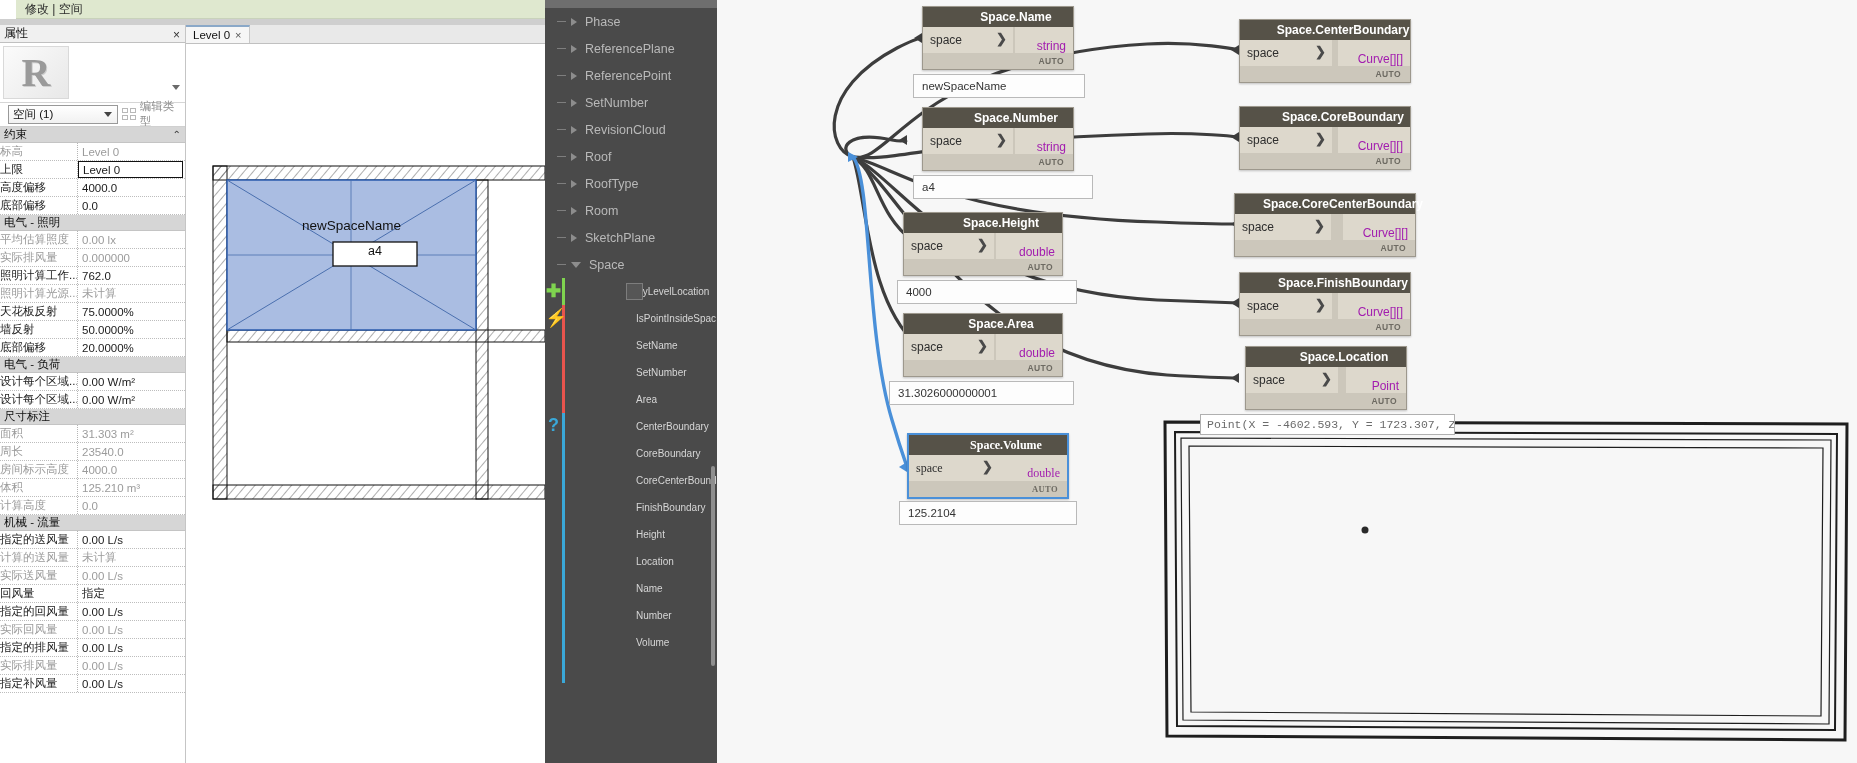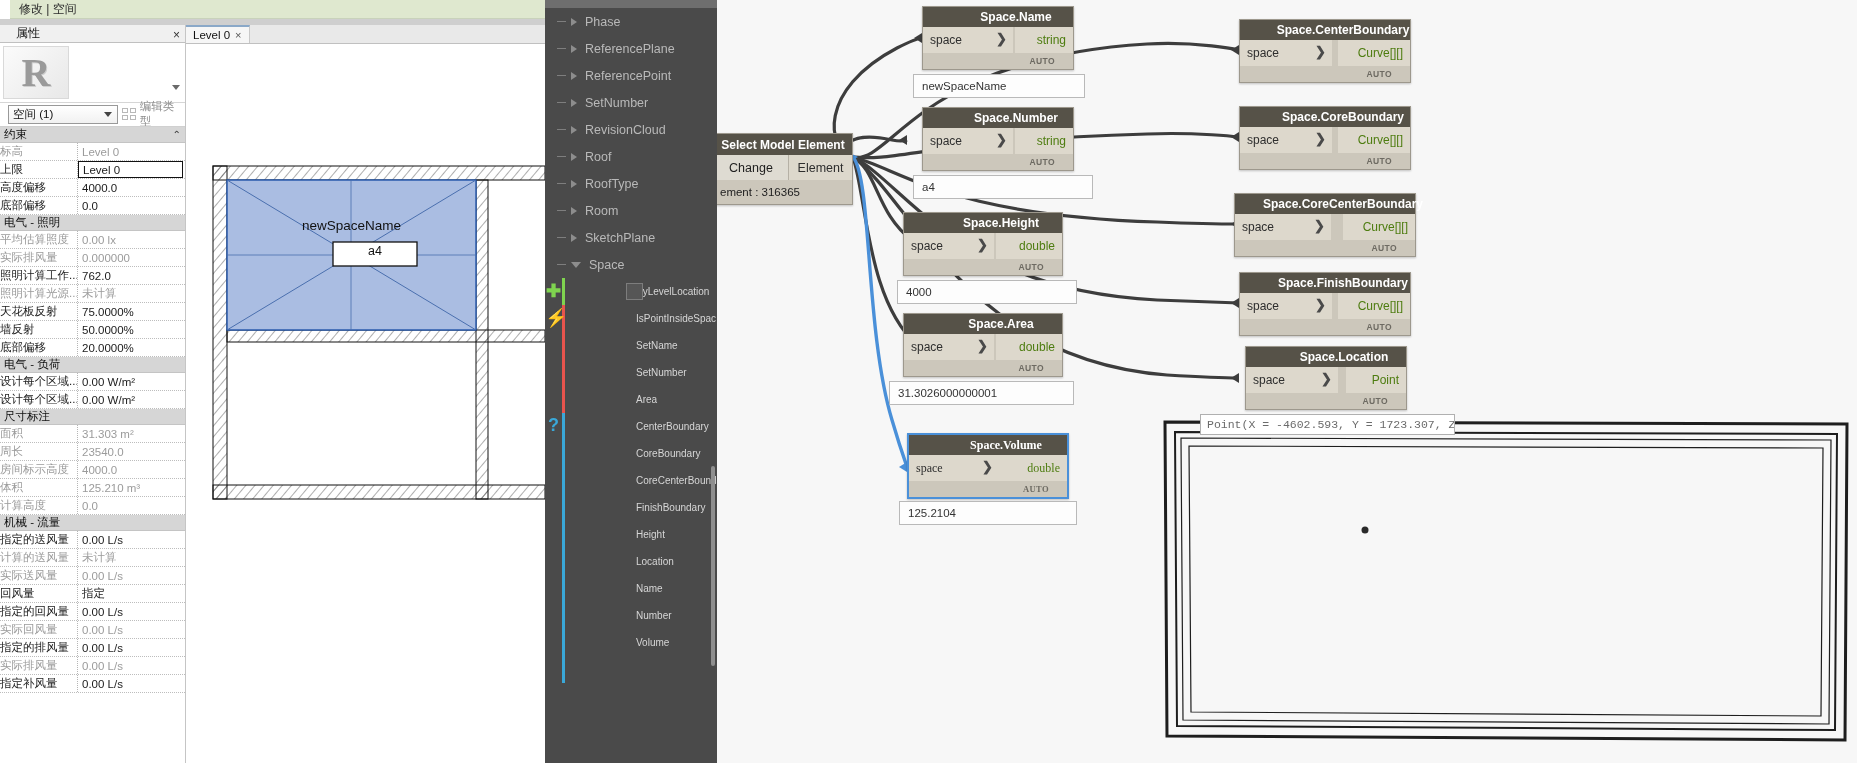--- a/index.html
+++ b/index.html
@@ -7,34 +7,34 @@
     margin: 0; padding: 0;
     width: 1857px; height: 763px;
     overflow: hidden;
     font-family: "Liberation Sans", sans-serif;
     background: #ffffff;
   }
   #root { position: relative; width: 1857px; height: 763px; }
 
   
   .revit-ribbon-tab {
-    position: absolute; left: 10px; top: 0; width: 545px; height: 19px;
+    position: absolute; left: 16px; top: 0; width: 545px; height: 19px;
     background: #dfe8cf; color: #2b2b2b; font-size: 12px;
     display: flex; align-items: center; padding-left: 9px;
     border-bottom: 1px solid #c9d2bb;
   }
   .revit-gray-strip {
     position: absolute; left: 0; top: 19px; width: 545px; height: 6px;
     background: #cfcfcf;
   }
   .props-header {
     position: absolute; left: 0; top: 25px; width: 185px; height: 18px;
     background: #f0f0f0; border-bottom: 1px solid #c0c0c0;
     display: flex; align-items: flex-end; font-size: 12px; color: #111;
-    padding-left: 16px;
+    padding-left: 4px;
   }
   .props-header .close-x {
     margin-left: auto; margin-right: 5px; font-size: 12px; color: #333;
     cursor: pointer;
   }
   .props-thumb {
     position: absolute; left: 0; top: 43px; width: 185px; height: 60px;
     background: #ffffff; border-bottom: 1px solid #d6d6d6;
   }
   .props-thumb .rbox {
@@ -201,27 +201,27 @@
     position: absolute; left: 0; top: 0; height: 26px;
     background: #ddd8cc; display: flex; align-items: center;
     padding-left: 7px; font-size: 12px; color: #2e2e2e;
   }
   .node .inport .caret {
     position: absolute; right: 6px; top: 4px; font-size: 13px;
     font-weight: bold; color: #4a4a4a;
   }
   .node .outport {
     position: absolute; right: 0; top: 0; height: 26px;
-    background: #ddd8cc; display: flex; align-items: center;
+    background: #ddd8cc; display: flex; align-items: flex-end;
     justify-content: flex-end; padding-right: 7px;
-    font-size: 12px; color: #4d7c0f;
+    font-size: 12px; color: #a21caf;
   }
   .node .nfoot {
     height: 16px; display: flex; align-items: center;
-    justify-content: flex-end; padding-right: 18px;
+    justify-content: flex-end; padding-right: 9px;
     font-size: 8.5px; font-weight: bold; color: #6d6a62; letter-spacing: .4px;
   }
   .watch {
     position: absolute; background: #fdfdfd; border: 1px solid #b9b9b9;
     height: 24px; display: flex; align-items: center; padding-left: 8px;
     font-size: 11.5px; color: #333;
   }
   
   .sme {
     position: absolute; background: #ccc7bb; border: 1px solid #9d988d;
@@ -589,28 +589,20 @@
         <polygon points="522,45 522,55 514,50"></polygon>
         <polygon points="522,132 522,142 514,137"></polygon>
         <polygon points="522,219 522,229 514,224"></polygon>
         <polygon points="522,298 522,308 514,303"></polygon>
         <polygon points="522,373 522,383 514,378"></polygon>
       </g>
       <polygon points="190,462 190,472 182,467" fill="#4a90d9"></polygon>
       <polygon points="131,152 131,162 141,157" fill="#4a90d9"></polygon>
     </svg>
 
-    <div class="sme" style="left:-4px; top:133px; width:140px;">
-      <div class="shead">Select Model Element</div>
-      <div class="srow">
-        <div class="sbtn">Change</div>
-        <div class="sout">Element</div>
-      </div>
-      <div class="sval">ement : 316365</div>
-    </div>
 
     <div id="node-layer">
         <div class="node" style="left: 205px; top: 6px; width: 152px;">
           <div class="nhead">Space.Name</div>
           <div class="nbody">
             <div class="inport" style="width: 90px;">
               <span>space</span>
               <span class="caret">❯</span>
             </div>
             <div class="outport" style="width: 58px;">

